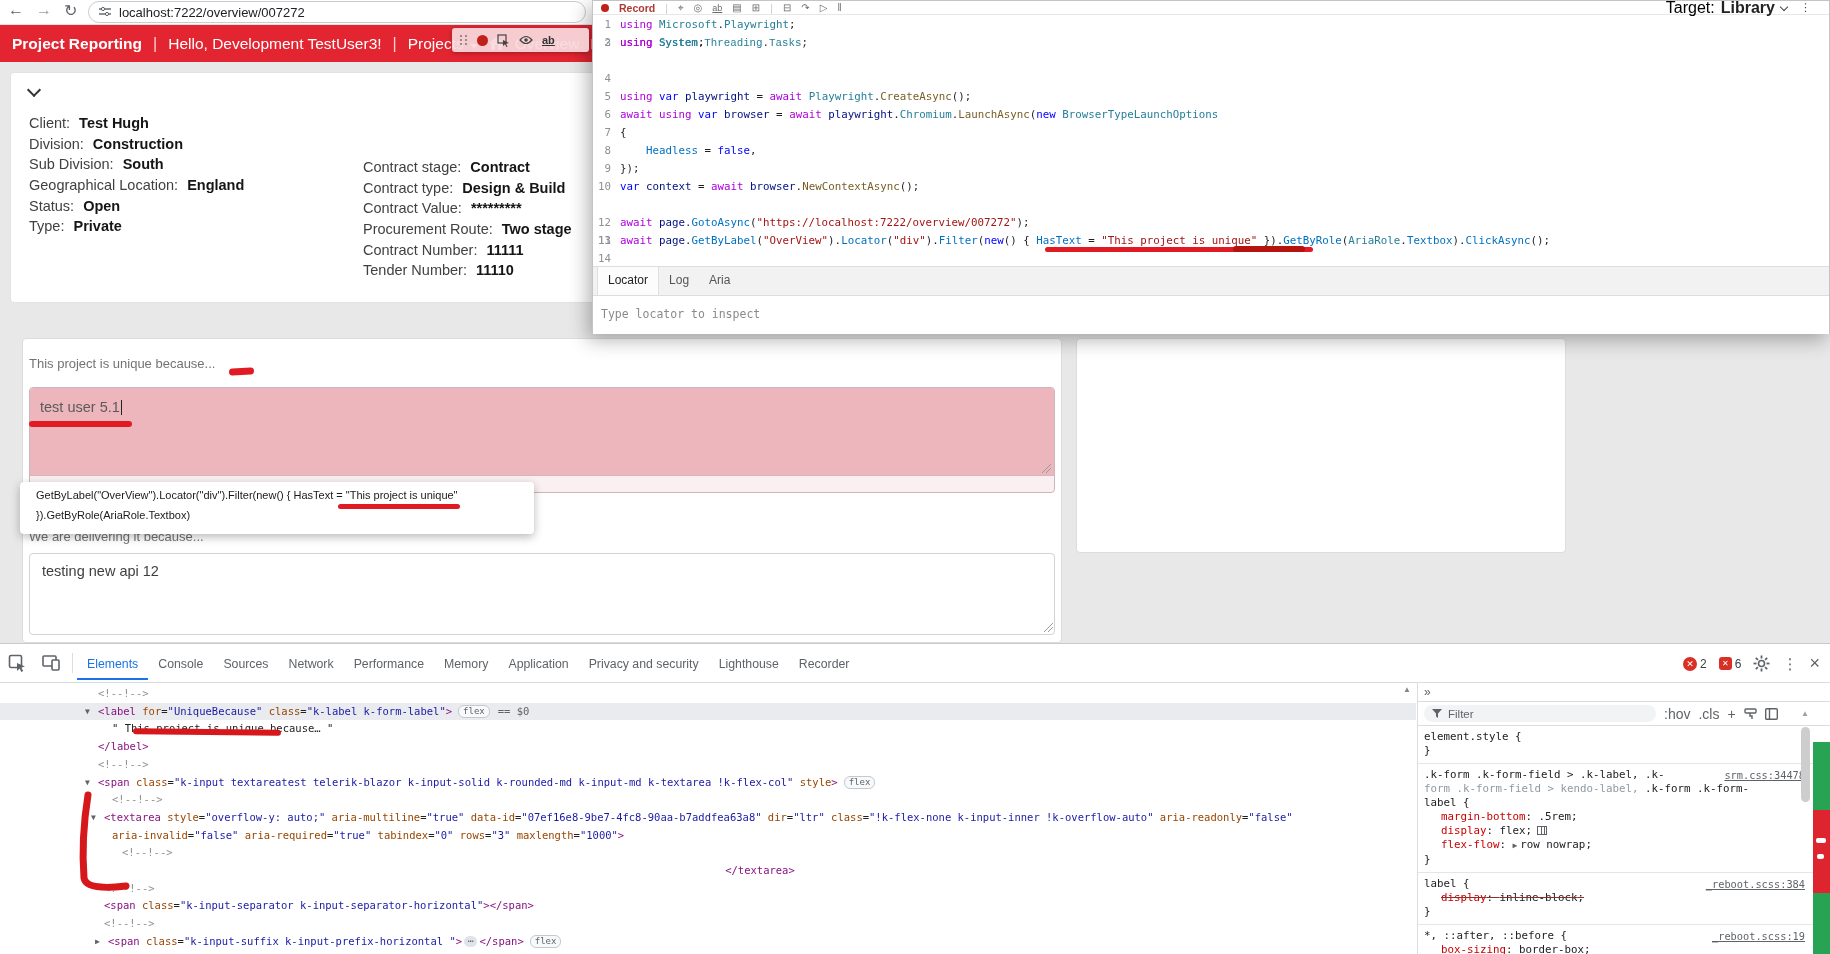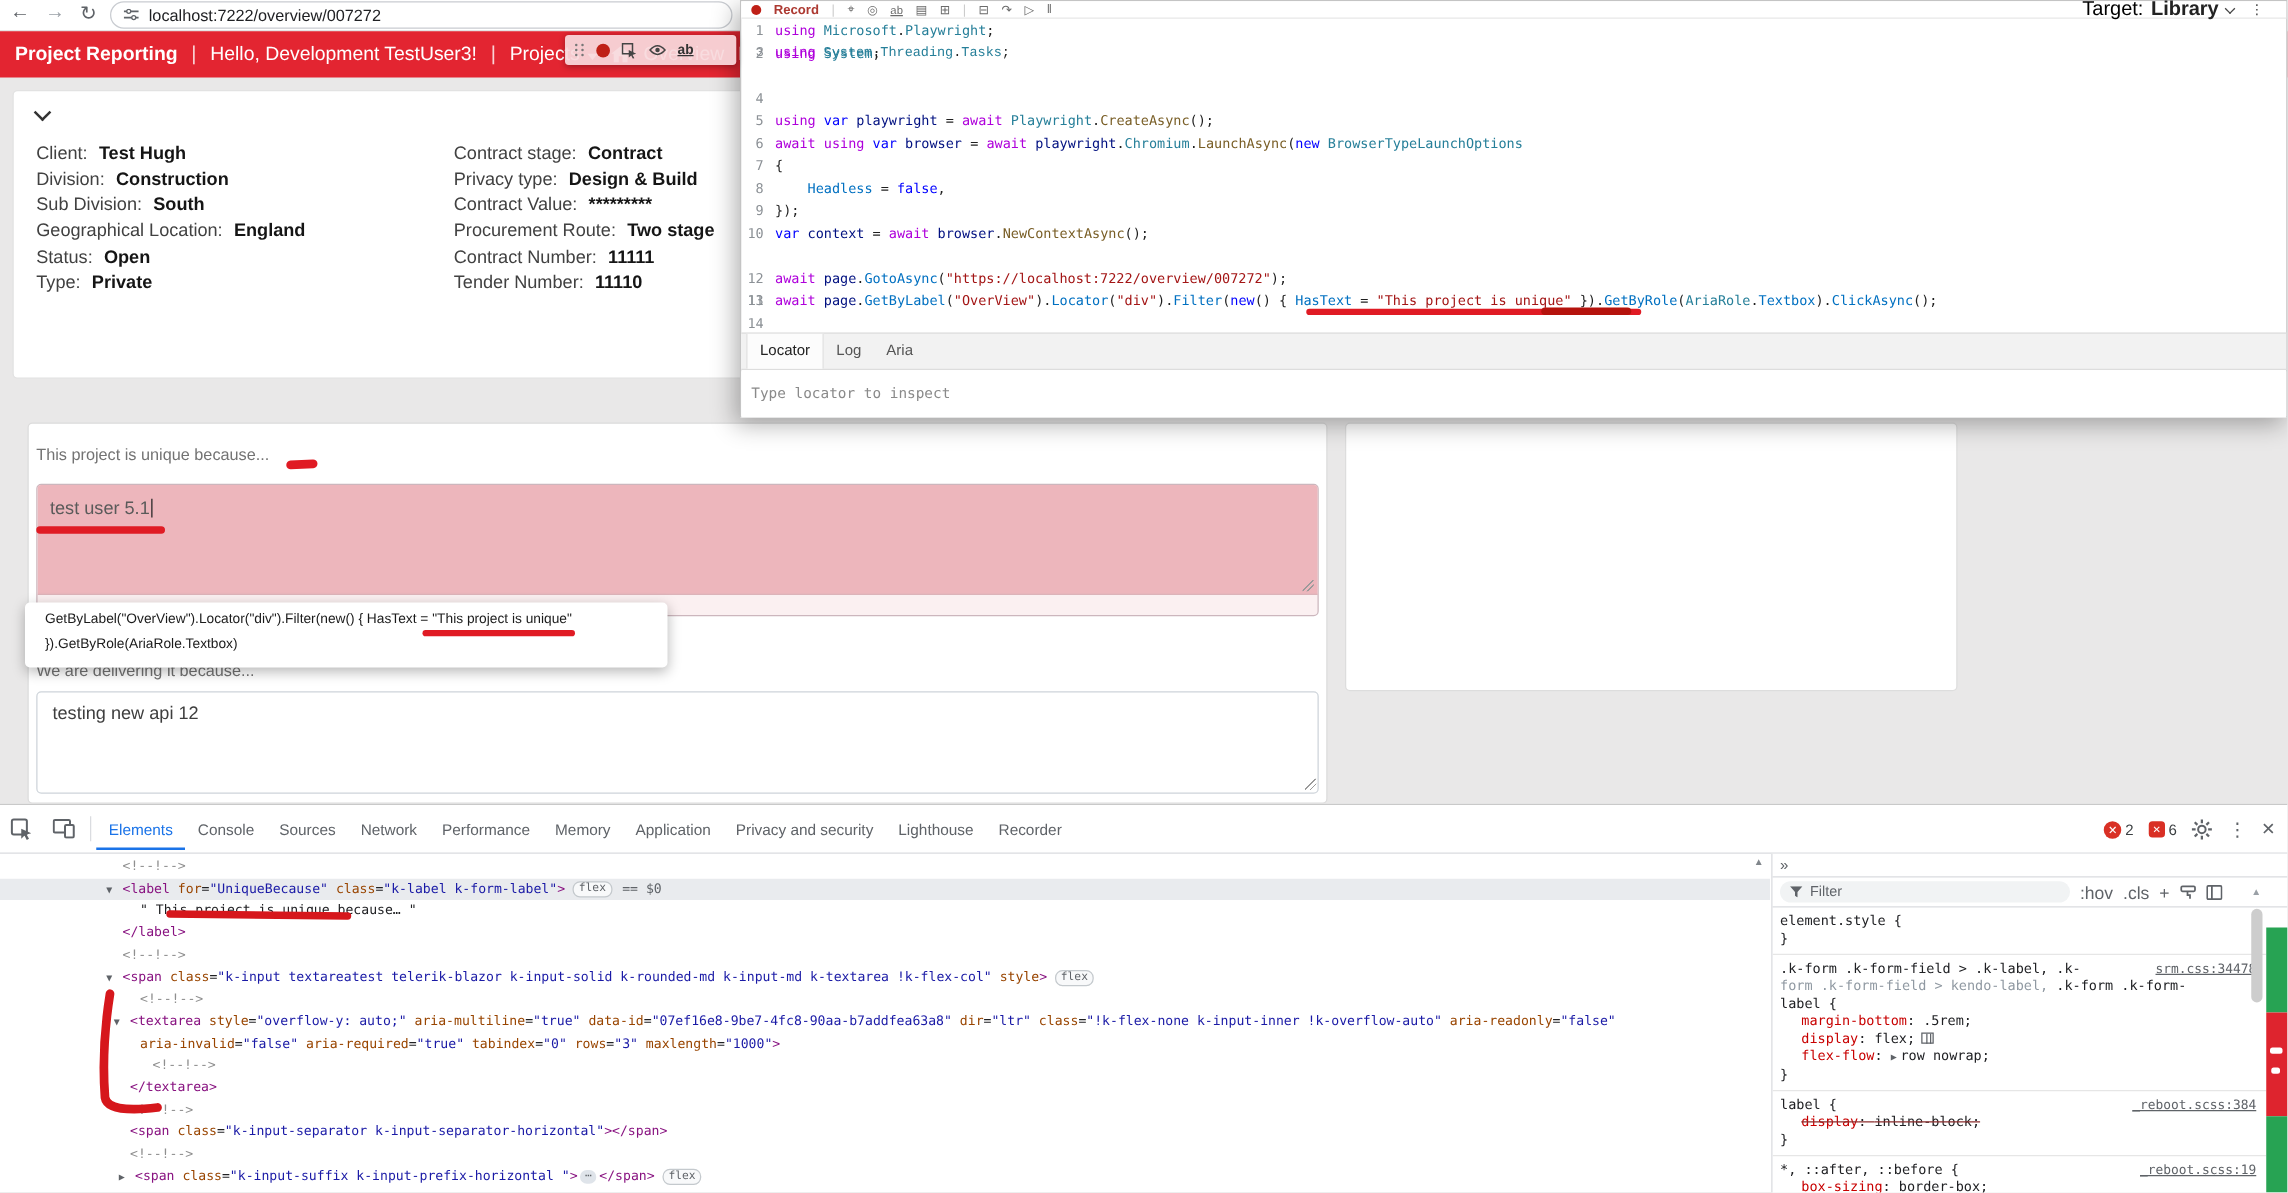--- a/index.html
+++ b/index.html
@@ -32,21 +32,21 @@
   .dragdots i { width:2px; height:2px; background:#777; border-radius:50%; }
   .rec-dot { width:11px; height:11px; border-radius:50%; background:#bf2017; }
   .tb-ab { font-size:11px; color:#333; text-decoration:underline; font-weight:bold; }
 
   
   #overview-card { position:absolute; left:10px; top:72px; width:1552px; height:231px; background:#fff;
     border:1px solid #e2e2e2; border-radius:4px; }
   .chev { position:absolute; left:18px; top:12px; width:10px; height:10px; border-left:2px solid #333;
     border-bottom:2px solid #333; transform:rotate(-45deg); cursor:pointer; }
   .fields { position:absolute; top:40px; }
-  #fields-left { left:18px; } #fields-right { left:352px; }
+  #fields-left { left:18px; } #fields-right { left:352px;margin-top:44px; }
   .field-row { height:20.6px; display:flex; align-items:center; font-size:14.5px; white-space:nowrap; }
   .f-label { color:#414141; margin-right:9px; }
   .f-value { color:#151515; font-weight:bold; }
 
   
   #form-card { position:absolute; left:22px; top:338px; width:1040px; height:305px; background:#fff;
     border:1px solid #dcdcdc; border-radius:4px; }
   .form-label { position:absolute; font-size:13px; color:#737373; }
   #ta1-wrap { position:absolute; left:6px; top:48px; width:1026px; height:106px;
     border:1px solid #ccb6bd; border-radius:4px; overflow:hidden; background:#fbf0f1; }
@@ -246,21 +246,21 @@
           <span class="f-label">Type:</span>
           <span class="f-value">Private</span>
         </div>
       </div>
     <div id="fields-right" class="fields">
         <div class="field-row">
           <span class="f-label">Contract stage:</span>
           <span class="f-value">Contract</span>
         </div>
         <div class="field-row">
-          <span class="f-label">Privacy type:</span>
+          <span class="f-label">Contract type:</span>
           <span class="f-value">Design &amp; Build</span>
         </div>
         <div class="field-row">
           <span class="f-label">Contract Value:</span>
           <span class="f-value">*********</span>
         </div>
         <div class="field-row">
           <span class="f-label">Procurement Route:</span>
           <span class="f-value">Two stage</span>
         </div>
@@ -404,21 +404,21 @@
         <div class="tree-row" style="top: 2px; padding-left: 98px;"><span class="t-cm">&lt;!--!--&gt;</span></div>
         <div class="tree-row hl" style="top: 19.7px; padding-left: 98px;"><span class="tw-arrow" style="left: 85px;">▼</span><span class="t-tg">&lt;label</span><span class="t-pu"> </span><span class="t-an">for</span><span class="t-pu">=</span><span class="t-av">"UniqueBecause"</span><span class="t-pu"> </span><span class="t-an">class</span><span class="t-pu">=</span><span class="t-av">"k-label k-form-label"</span><span class="t-tg">&gt;</span><span class="flex-badge">flex</span><span class="eqs">== $0</span></div>
         <div class="tree-row" style="top: 37.4px; padding-left: 112px;"><span class="t-tx">" This project is unique because… "</span></div>
         <div class="tree-row" style="top: 55.1px; padding-left: 98px;"><span class="t-tg">&lt;/label&gt;</span></div>
         <div class="tree-row" style="top: 72.8px; padding-left: 98px;"><span class="t-cm">&lt;!--!--&gt;</span></div>
         <div class="tree-row" style="top: 90.5px; padding-left: 98px;"><span class="tw-arrow" style="left: 85px;">▼</span><span class="t-tg">&lt;span</span><span class="t-pu"> </span><span class="t-an">class</span><span class="t-pu">=</span><span class="t-av">"k-input textareatest telerik-blazor k-input-solid k-rounded-md k-input-md k-textarea !k-flex-col"</span><span class="t-pu"> </span><span class="t-an">style</span><span class="t-tg">&gt;</span><span class="flex-badge">flex</span></div>
         <div class="tree-row" style="top: 108.2px; padding-left: 112px;"><span class="t-cm">&lt;!--!--&gt;</span></div>
         <div class="tree-row" style="top: 125.9px; padding-left: 104px;"><span class="tw-arrow" style="left: 91px;">▼</span><span class="t-tg">&lt;textarea</span><span class="t-pu"> </span><span class="t-an">style</span><span class="t-pu">=</span><span class="t-av">"overflow-y: auto;"</span><span class="t-pu"> </span><span class="t-an">aria-multiline</span><span class="t-pu">=</span><span class="t-av">"true"</span><span class="t-pu"> </span><span class="t-an">data-id</span><span class="t-pu">=</span><span class="t-av">"07ef16e8-9be7-4fc8-90aa-b7addfea63a8"</span><span class="t-pu"> </span><span class="t-an">dir</span><span class="t-pu">=</span><span class="t-av">"ltr"</span><span class="t-pu"> </span><span class="t-an">class</span><span class="t-pu">=</span><span class="t-av">"!k-flex-none k-input-inner !k-overflow-auto"</span><span class="t-pu"> </span><span class="t-an">aria-readonly</span><span class="t-pu">=</span><span class="t-av">"false"</span></div>
         <div class="tree-row" style="top: 143.6px; padding-left: 112px;"><span class="t-an">aria-invalid</span><span class="t-pu">=</span><span class="t-av">"false"</span><span class="t-pu"> </span><span class="t-an">aria-required</span><span class="t-pu">=</span><span class="t-av">"true"</span><span class="t-pu"> </span><span class="t-an">tabindex</span><span class="t-pu">=</span><span class="t-av">"0"</span><span class="t-pu"> </span><span class="t-an">rows</span><span class="t-pu">=</span><span class="t-av">"3"</span><span class="t-pu"> </span><span class="t-an">maxlength</span><span class="t-pu">=</span><span class="t-av">"1000"</span><span class="t-tg">&gt;</span></div>
         <div class="tree-row" style="top: 161.3px; padding-left: 122px;"><span class="t-cm">&lt;!--!--&gt;</span></div>
-        <div class="tree-row" style="top: 179px; padding-left: 104px;"><span class="t-tg">&lt;/textarea&gt;</span></div>
+        <div class="tree-row" style="top: 179px; padding-left: 104px; text-align: center;"><span class="t-tg">&lt;/textarea&gt;</span></div>
         <div class="tree-row" style="top: 196.7px; padding-left: 104px;"><span class="t-cm">&lt;!--!--&gt;</span></div>
         <div class="tree-row" style="top: 214.4px; padding-left: 104px;"><span class="t-tg">&lt;span</span><span class="t-pu"> </span><span class="t-an">class</span><span class="t-pu">=</span><span class="t-av">"k-input-separator k-input-separator-horizontal"</span><span class="t-tg">&gt;&lt;/span&gt;</span></div>
         <div class="tree-row" style="top: 232.1px; padding-left: 104px;"><span class="t-cm">&lt;!--!--&gt;</span></div>
         <div class="tree-row" style="top: 249.8px; padding-left: 108px;"><span class="tw-arrow" style="left: 95px;">▶</span><span class="t-tg">&lt;span</span><span class="t-pu"> </span><span class="t-an">class</span><span class="t-pu">=</span><span class="t-av">"k-input-suffix k-input-prefix-horizontal "</span><span class="t-tg">&gt;</span><span class="t-dots">⋯</span><span class="t-tg">&lt;/span&gt;</span><span class="flex-badge">flex</span></div>
         <div class="tree-row" style="top: 267.5px; padding-left: 104px;"><span class="t-cm">&lt;!--!--&gt;</span></div>
       </div>
     <span id="tree-scroll-up">▲</span>
 
     <span class="ann" style="left:133px;top:85px;width:148px;height:6px;transform:rotate(.6deg);background:#d6171c"></span>
     <svg style="position:absolute;left:74px;top:146px;z-index:25" width="62" height="110" viewBox="0 0 62 110">

